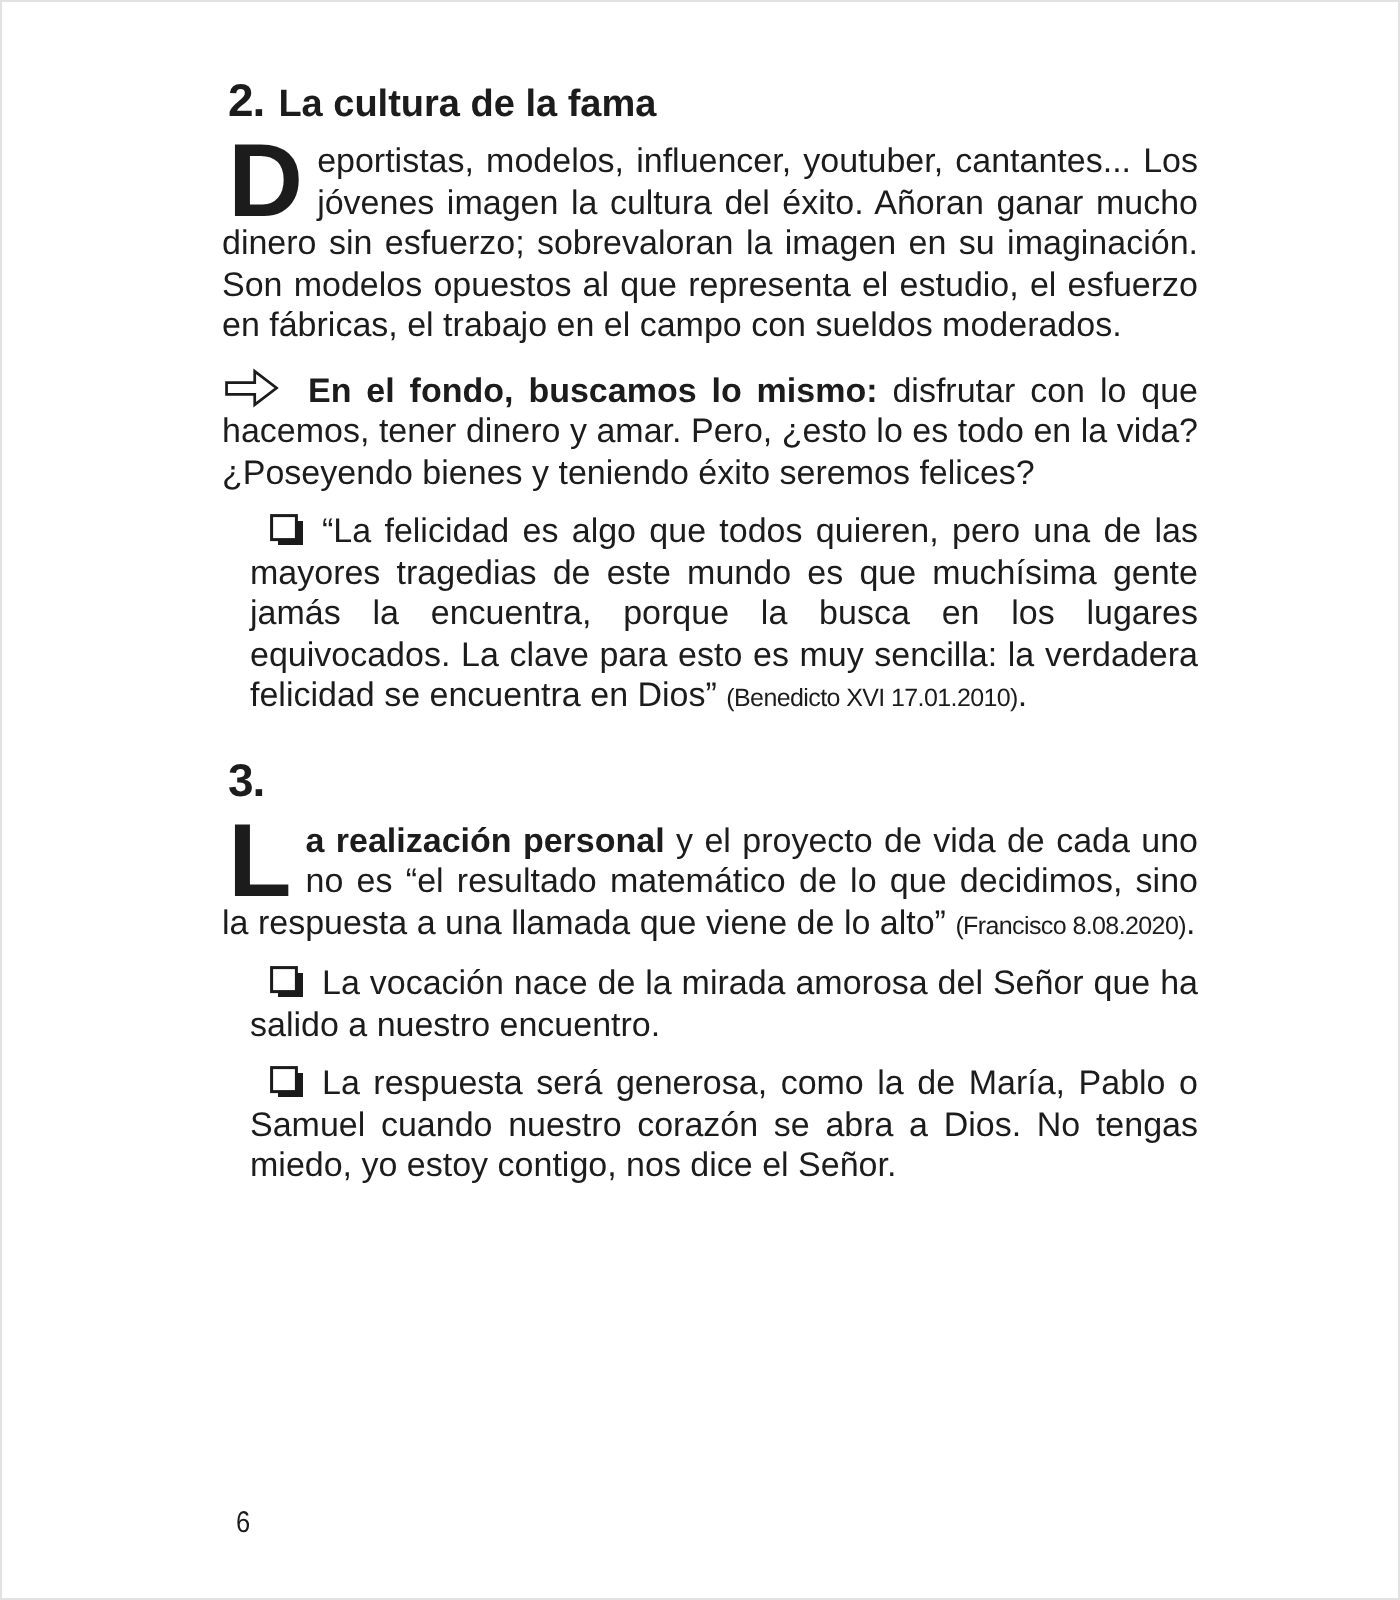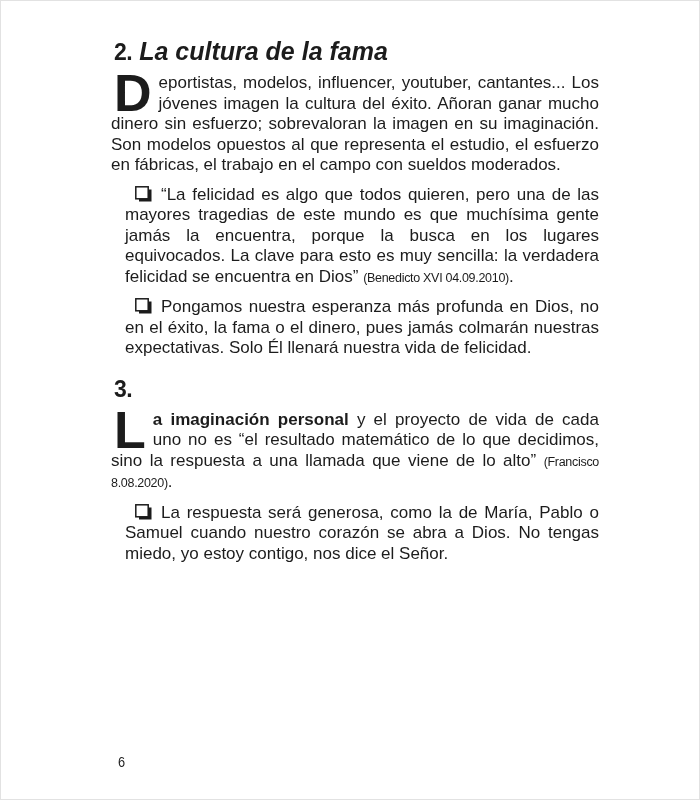--- a/index.html
+++ b/index.html
@@ -30,23 +30,22 @@
     align-items: baseline;
     gap: 7px;
   }
   h2.second { margin-top: 17px; }
   .h-num {
     font-size: 23px;
     font-weight: 700;
     letter-spacing: -0.5px;
   }
   .h-title {
-    font-size: 25px;
+    font-size: 19px;
     font-weight: 700;
-    font-style: italic;
   }
   p {
     margin: 0;
     font-size: 17px;
     line-height: 20.5px;
     text-align: justify;
   }
   .dropcap {
     float: left;
     font-size: 52px;
@@ -98,49 +97,56 @@
     <section>
       <h2>
         <span class="h-num">2.</span>
         <span class="h-title">La cultura de la fama</span>
       </h2>
 
       <p class="lead">
         <span class="dropcap">D</span><span>eportistas, modelos, influencer, youtuber, cantantes... Los jóvenes imagen la cultura del éxito. Añoran ganar mucho dinero sin esfuerzo; sobrevaloran la imagen en su imaginación. Son modelos opuestos al que representa el estudio, el esfuerzo en fábricas, el trabajo en el campo con sueldos moderados.</span>
       </p>
 
-
-      <p class="bullet">
-        <span class="sq-icon">
-          <svg viewBox="0 0 17 16" xmlns="http://www.w3.org/2000/svg">
-            <rect x="4" y="3.5" width="12.5" height="12" fill="#1b1b1b"></rect>
-            <rect x="0.8" y="0.8" width="12.4" height="12" fill="#ffffff" stroke="#1b1b1b" stroke-width="1.5"></rect>
+      <p class="arrow-para">
+        <span class="arrow-icon">
+          <svg viewBox="0 0 30 22" xmlns="http://www.w3.org/2000/svg">
+            <polygon points="1,8 16.5,8 16.5,1.8 28.5,11 16.5,20.2 16.5,14.5 1,14.5" fill="#ffffff" stroke="#1b1b1b" stroke-width="1.5" stroke-linejoin="miter"></polygon>
           </svg>
-        </span><span>“La felicidad es algo que todos quieren, pero una de las mayores tragedias de este mundo es que muchísima gente jamás la encuentra, porque la busca en los lugares equivocados. La clave para esto es muy sencilla: la verdadera felicidad se encuentra en Dios” </span><span class="cite">(Benedicto XVI 04.09.2010)</span><span>.</span>
+        </span><span class="b">En el fondo, buscamos lo mismo:</span><span> disfrutar con lo que hacemos, tener dinero y amar. Pero, ¿esto lo es todo en la vida? ¿Poseyendo bienes y teniendo éxito seremos felices?</span>
       </p>
 
       <p class="bullet">
         <span class="sq-icon">
           <svg viewBox="0 0 17 16" xmlns="http://www.w3.org/2000/svg">
             <rect x="4" y="3.5" width="12.5" height="12" fill="#1b1b1b"></rect>
             <rect x="0.8" y="0.8" width="12.4" height="12" fill="#ffffff" stroke="#1b1b1b" stroke-width="1.5"></rect>
           </svg>
-        </span><span>Pongamos nuestra esperanza más profunda en Dios, no en el éxito, la fama o el dinero, pues jamás colmarán nuestras expectativas. Solo Él llenará nuestra vida de felicidad.</span>
+        </span><span>“La felicidad es algo que todos quieren, pero una de las mayores tragedias de este mundo es que muchísima gente jamás la encuentra, porque la busca en los lugares equivocados. La clave para esto es muy sencilla: la verdadera felicidad se encuentra en Dios” </span><span class="cite">(Benedicto XVI 17.01.2010)</span><span>.</span>
       </p>
+
     </section>
 
     <section>
       <h2 class="second">
         <span class="h-num">3.</span>
       </h2>
 
       <p class="lead">
-        <span class="dropcap">L</span><span class="b">a imaginación personal</span><span> y el proyecto de vida de cada uno no es “el resultado matemático de lo que decidimos, sino la respuesta a una llamada que viene de lo alto” </span><span class="cite">(Francisco 8.08.2020)</span><span>.</span>
+        <span class="dropcap">L</span><span class="b">a realización personal</span><span> y el proyecto de vida de cada uno no es “el resultado matemático de lo que decidimos, sino la respuesta a una llamada que viene de lo alto” </span><span class="cite">(Francisco 8.08.2020)</span><span>.</span>
       </p>
 
+      <p class="bullet">
+        <span class="sq-icon">
+          <svg viewBox="0 0 17 16" xmlns="http://www.w3.org/2000/svg">
+            <rect x="4" y="3.5" width="12.5" height="12" fill="#1b1b1b"></rect>
+            <rect x="0.8" y="0.8" width="12.4" height="12" fill="#ffffff" stroke="#1b1b1b" stroke-width="1.5"></rect>
+          </svg>
+        </span><span>La vocación nace de la mirada amorosa del Señor que ha salido a nuestro encuentro.</span>
+      </p>
 
       <p class="bullet">
         <span class="sq-icon">
           <svg viewBox="0 0 17 16" xmlns="http://www.w3.org/2000/svg">
             <rect x="4" y="3.5" width="12.5" height="12" fill="#1b1b1b"></rect>
             <rect x="0.8" y="0.8" width="12.4" height="12" fill="#ffffff" stroke="#1b1b1b" stroke-width="1.5"></rect>
           </svg>
         </span><span>La respuesta será generosa, como la de María, Pablo o Samuel cuando nuestro corazón se abra a Dios. No tengas miedo, yo estoy contigo, nos dice el Señor.</span>
       </p>
     </section>

